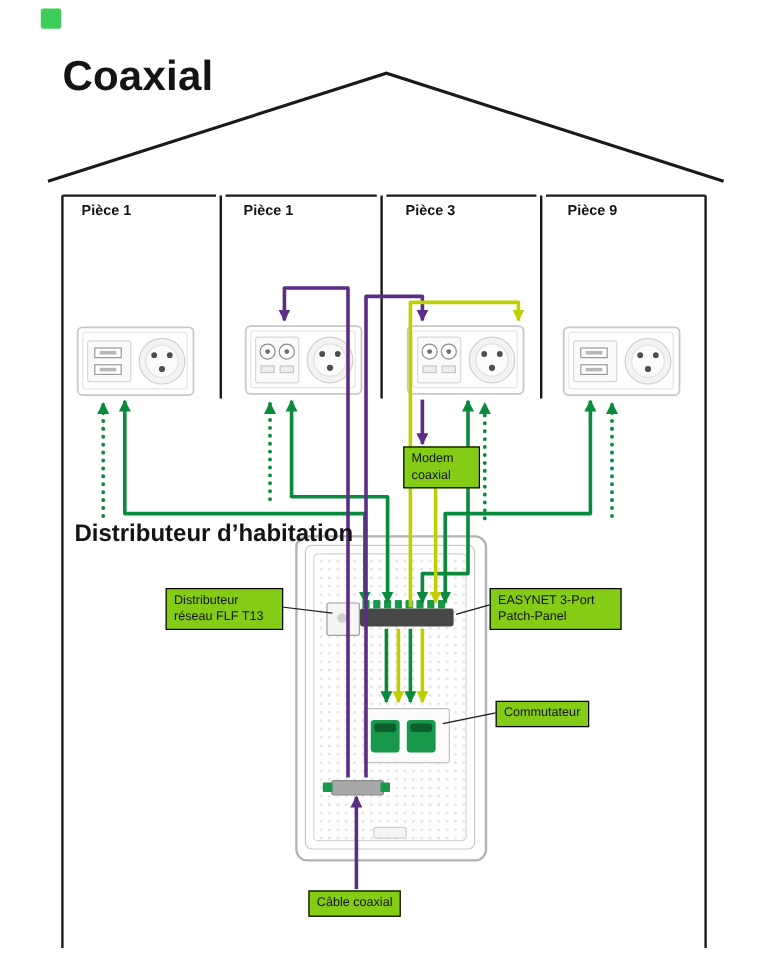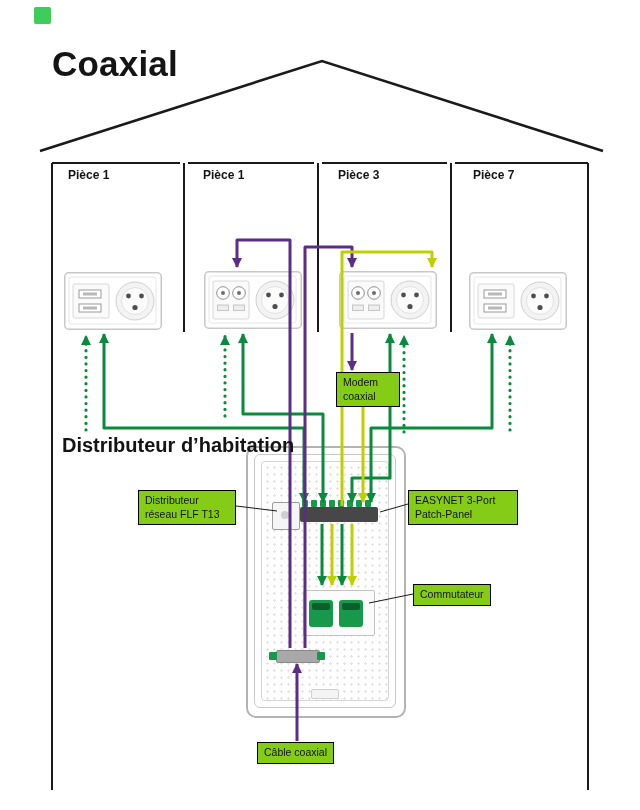--- a/index.html
+++ b/index.html
@@ -52,21 +52,21 @@
 <body>
 
 <div class="stage">
 
   <div class="logo"></div>
   <div class="title">Coaxial</div>
 
   <div class="room-label rl1">Pièce 1</div>
   <div class="room-label rl2">Pièce 1</div>
   <div class="room-label rl3">Pièce 3</div>
-  <div class="room-label rl4">Pièce 7</div>
+  <div class="room-label rl4">Pièce 9</div>
 
   <div class="dist">
     <div class="b1">Distributeur d’habitation</div>
   </div>
 
   <div class="cab-outer"></div>
   <div class="cab-mid"></div>
   <div class="cab-inner"></div>
   <div class="cab-vent"></div>
   <div class="flf-module"></div>

